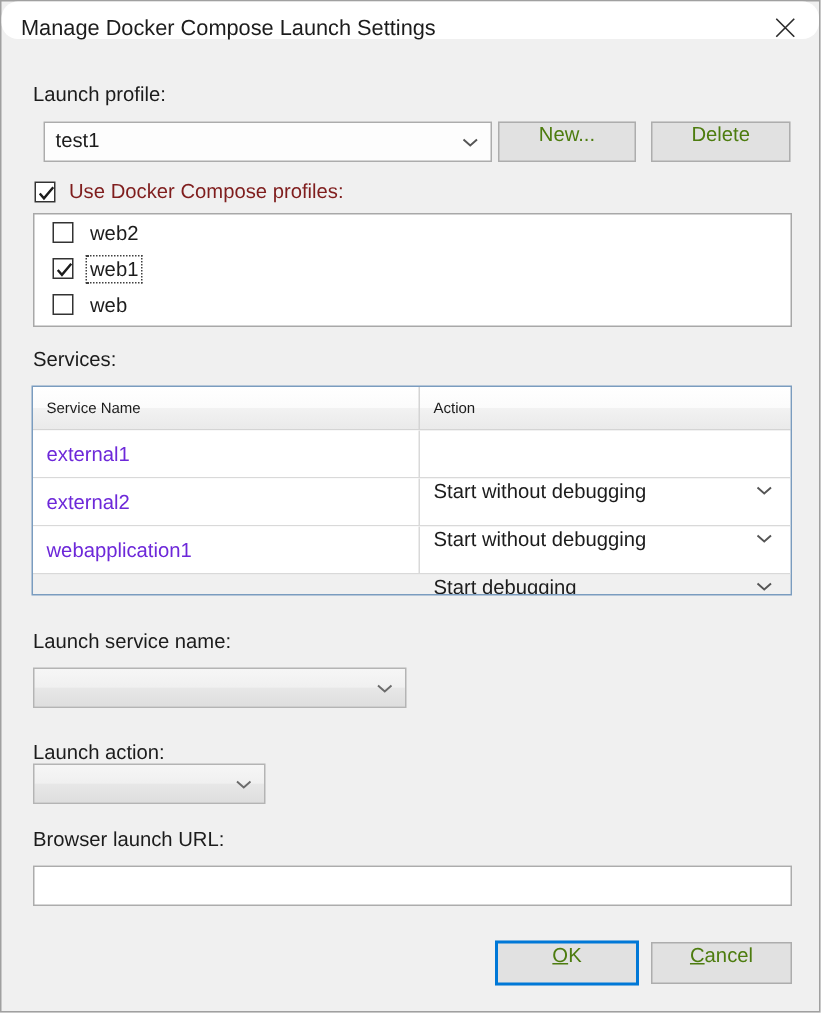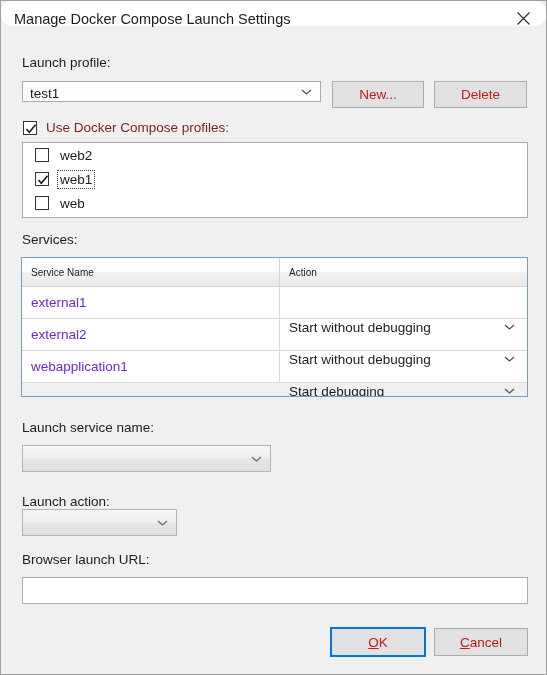--- a/index.html
+++ b/index.html
@@ -64,21 +64,22 @@
     color: #1c1c1c;
     white-space: nowrap;
   }
 
   
   .combo {
     position: absolute;
     box-sizing: border-box;
     border: 1px solid #acacac;
     background: #fdfdfd;
-    height: 21px;
+    height: 27px;
+    margin-left: 7px;
   }
   .combo .combo-text {
     position: absolute;
     left: 7px;
     top: 4px;
     font-size: 13.5px;
     color: #1c1c1c;
     white-space: nowrap;
   }
   .chev {
@@ -101,24 +102,24 @@
   }
 
   
   .btn {
     position: absolute;
     box-sizing: border-box;
     border: 1px solid #adadad;
     background: #e1e1e1;
     height: 27px;
     display: flex;
-    align-items: center;
+    align-items: flex-start;
     justify-content: center;
     font-size: 13.5px;
-    color: #b91c1c;
+    color: #4d7c0f;
     cursor: default;
   }
   .btn-default {
     border: 2px solid #0078d7;
   }
   .accel { text-decoration: underline; }
 
   
   #profiles-list {
     position: absolute;

